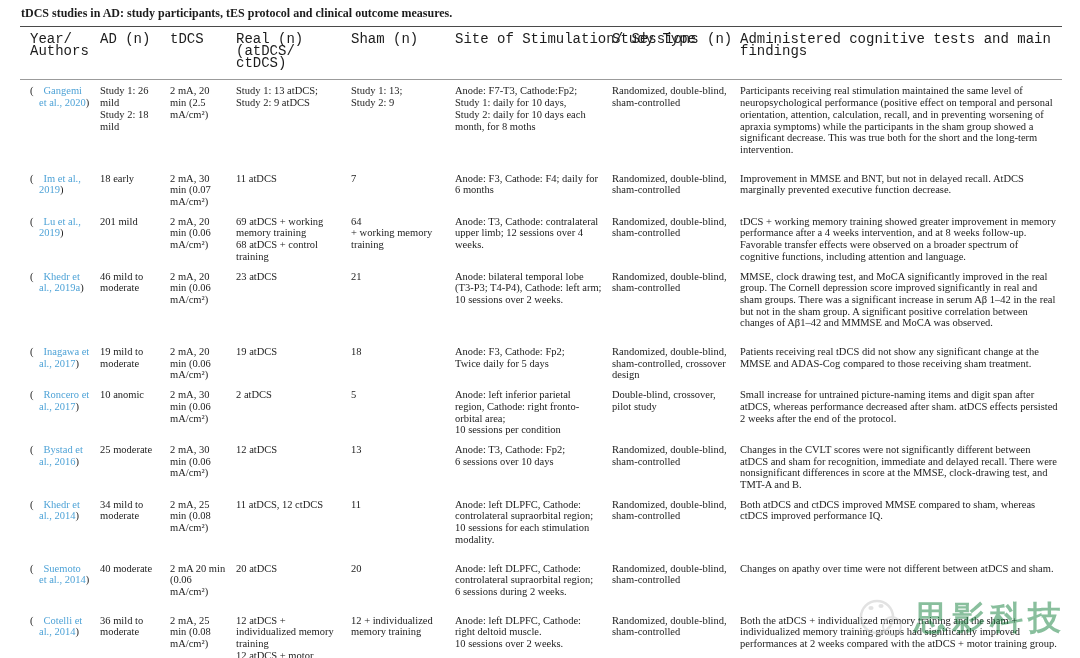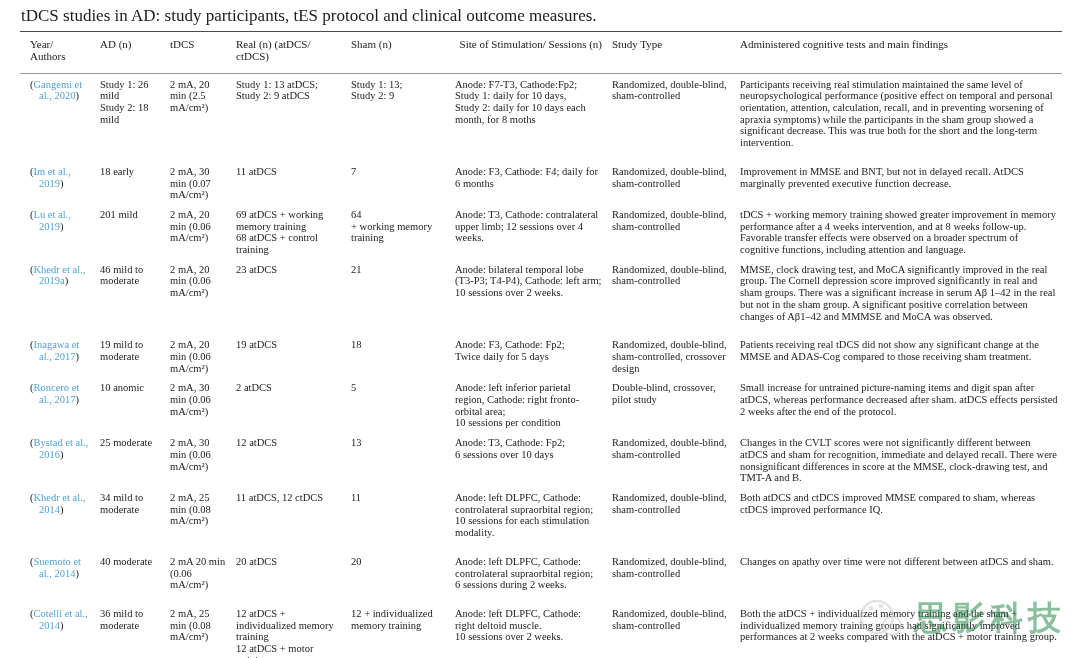--- a/index.html
+++ b/index.html
@@ -7,52 +7,53 @@
   body {
     width:1080px; height:658px;
     background:#ffffff;
     color:#1c1c1c;
     font-family:"Liberation Serif","DejaVu Serif",serif;
     position:relative;
     overflow:hidden;
   }
   .page { padding:3px 18px 0 20px; }
   .table-caption {
-    font-size:17px;
-    font-weight:normal;
+    font-size:12px;
+    font-weight:bold;
     padding:3px 0 5px 1px;
     border-bottom:1.5px solid #4a4a4a;
   }
   table.study-table {
     width:100%;
     border-collapse:collapse;
     table-layout:fixed;
     border-bottom:1.5px solid #4a4a4a;
   }
   thead th {
     text-align:left;
     font-weight:normal;
-    font-size:11px;
+    font-size:14px;
     line-height:11.8px;
     vertical-align:top;
     padding:7px 10px 10px 0;
     border-bottom:1px solid #9b9b9b;
     white-space:pre-line;
+    font-family:Liberation Mono, monospace;
   }
   thead th.nw { white-space:nowrap; overflow:visible;text-align:right; }
   td {
     vertical-align:top;
     font-size:10.5px;
     line-height:11.7px;
     padding:5px 10px 3px 0;
     white-space:pre-line;
   }
   td.c-authors { padding-left:10px; }
   .hang { padding-left:9px; text-indent:-9px; }
-  .cite { color:#4fa3d7; cursor:pointer; }
+  .cite { color:#4fa3d7; cursor:pointer;margin-left:10px; }
   .pa { color:#1c1c1c; }
   td.c-findings { padding-right:4px; }
   tr.gap td { padding-bottom:12px; }
   .watermark {
     position:absolute;
     right:14px; bottom:14px;
     display:flex; align-items:center; gap:8px;
     color:#15803d;
     opacity:0.5;
     pointer-events:none;

